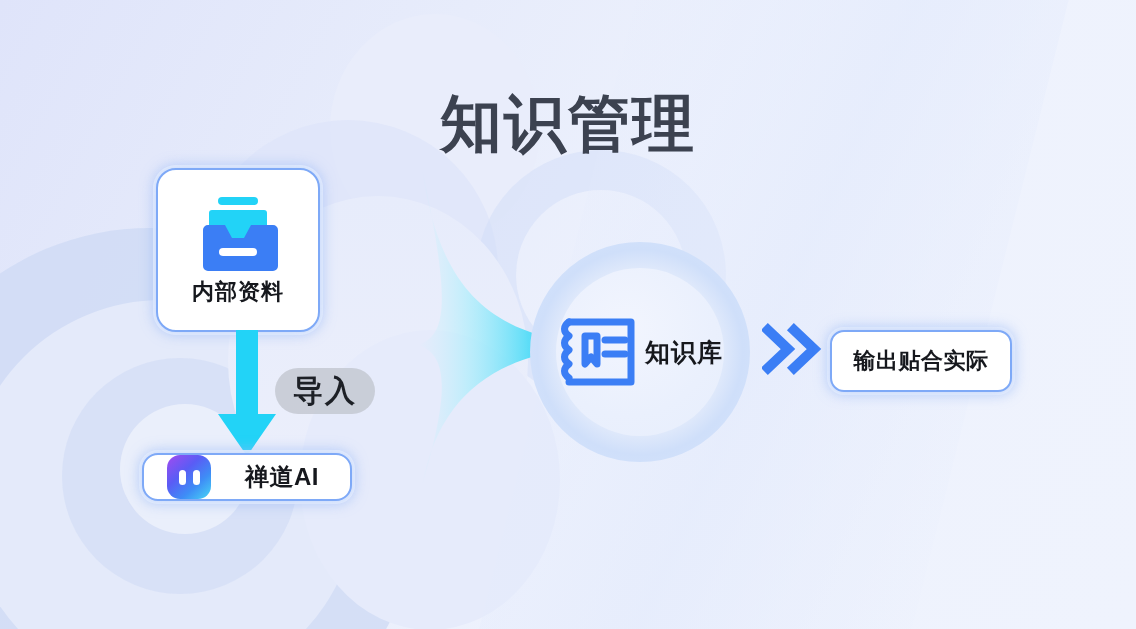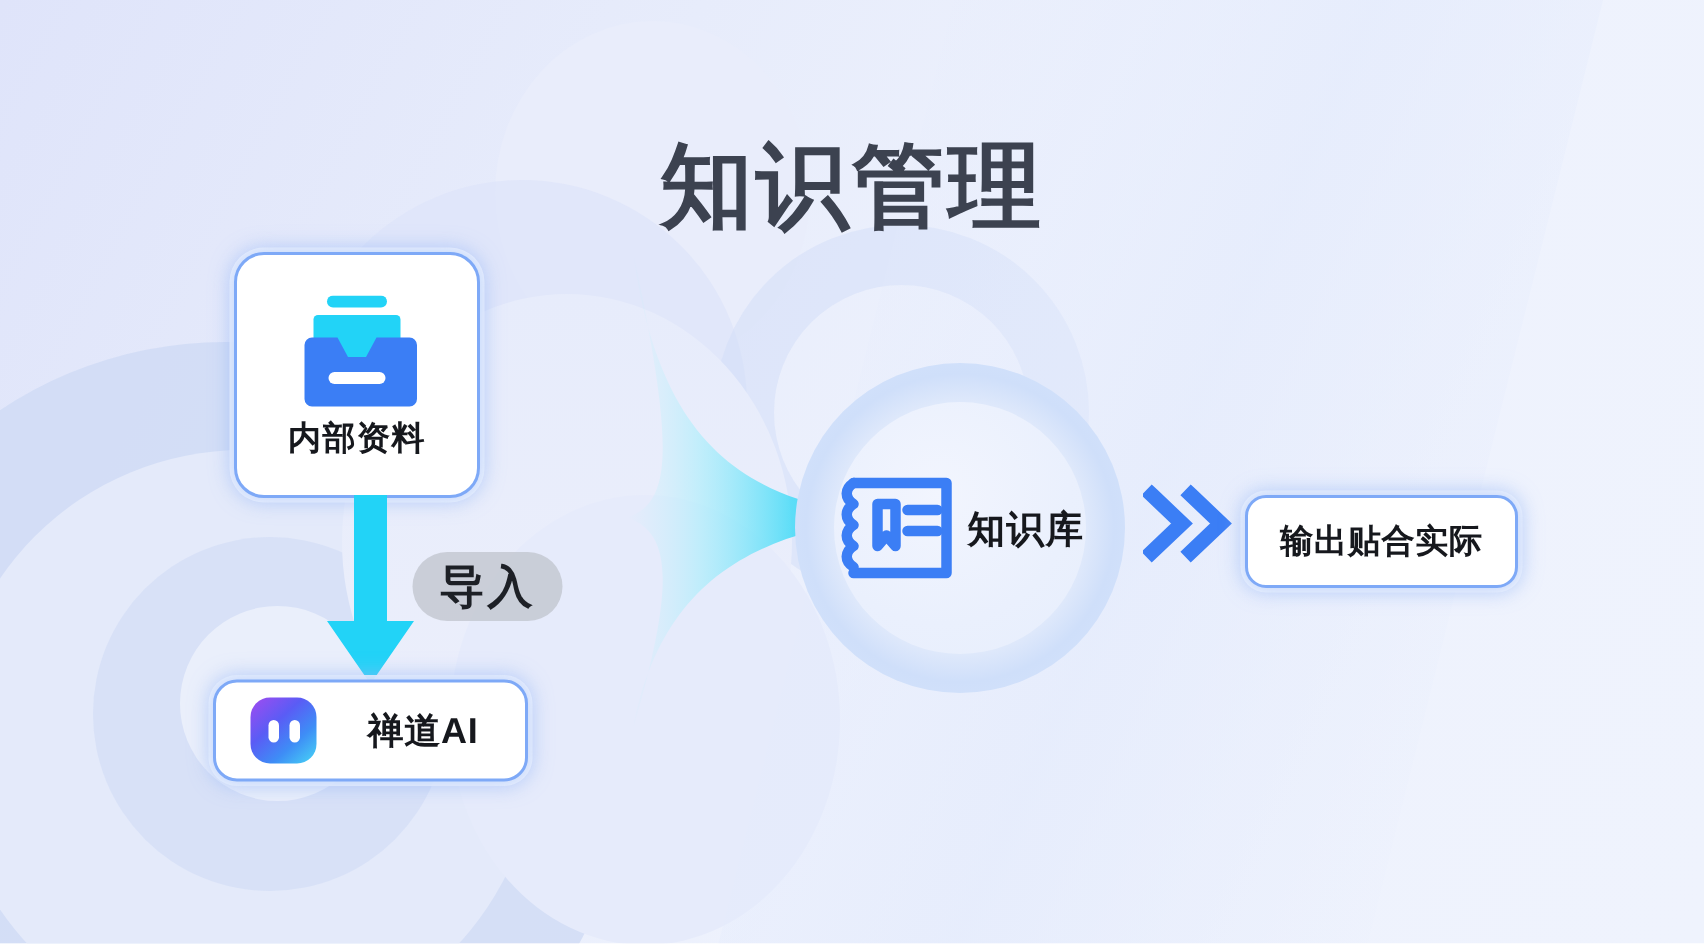--- a/index.html
+++ b/index.html
@@ -169,21 +169,21 @@
     color: #16181d;
     letter-spacing: 1px;
     line-height: 1;
   }
   .inbox-icon { width: 86px; height: 78px; }
 
   .card-ai {
     left: 142px;
     top: 453px;
     width: 210px;
-    height: 68px;
+    height: 48px;
     border-radius: 16px;
     display: flex;
     align-items: center;
     justify-content: center;
     gap: 34px;
     padding-right: 8px;
   }
   .ai-logo {
     width: 44px;
     height: 44px;

